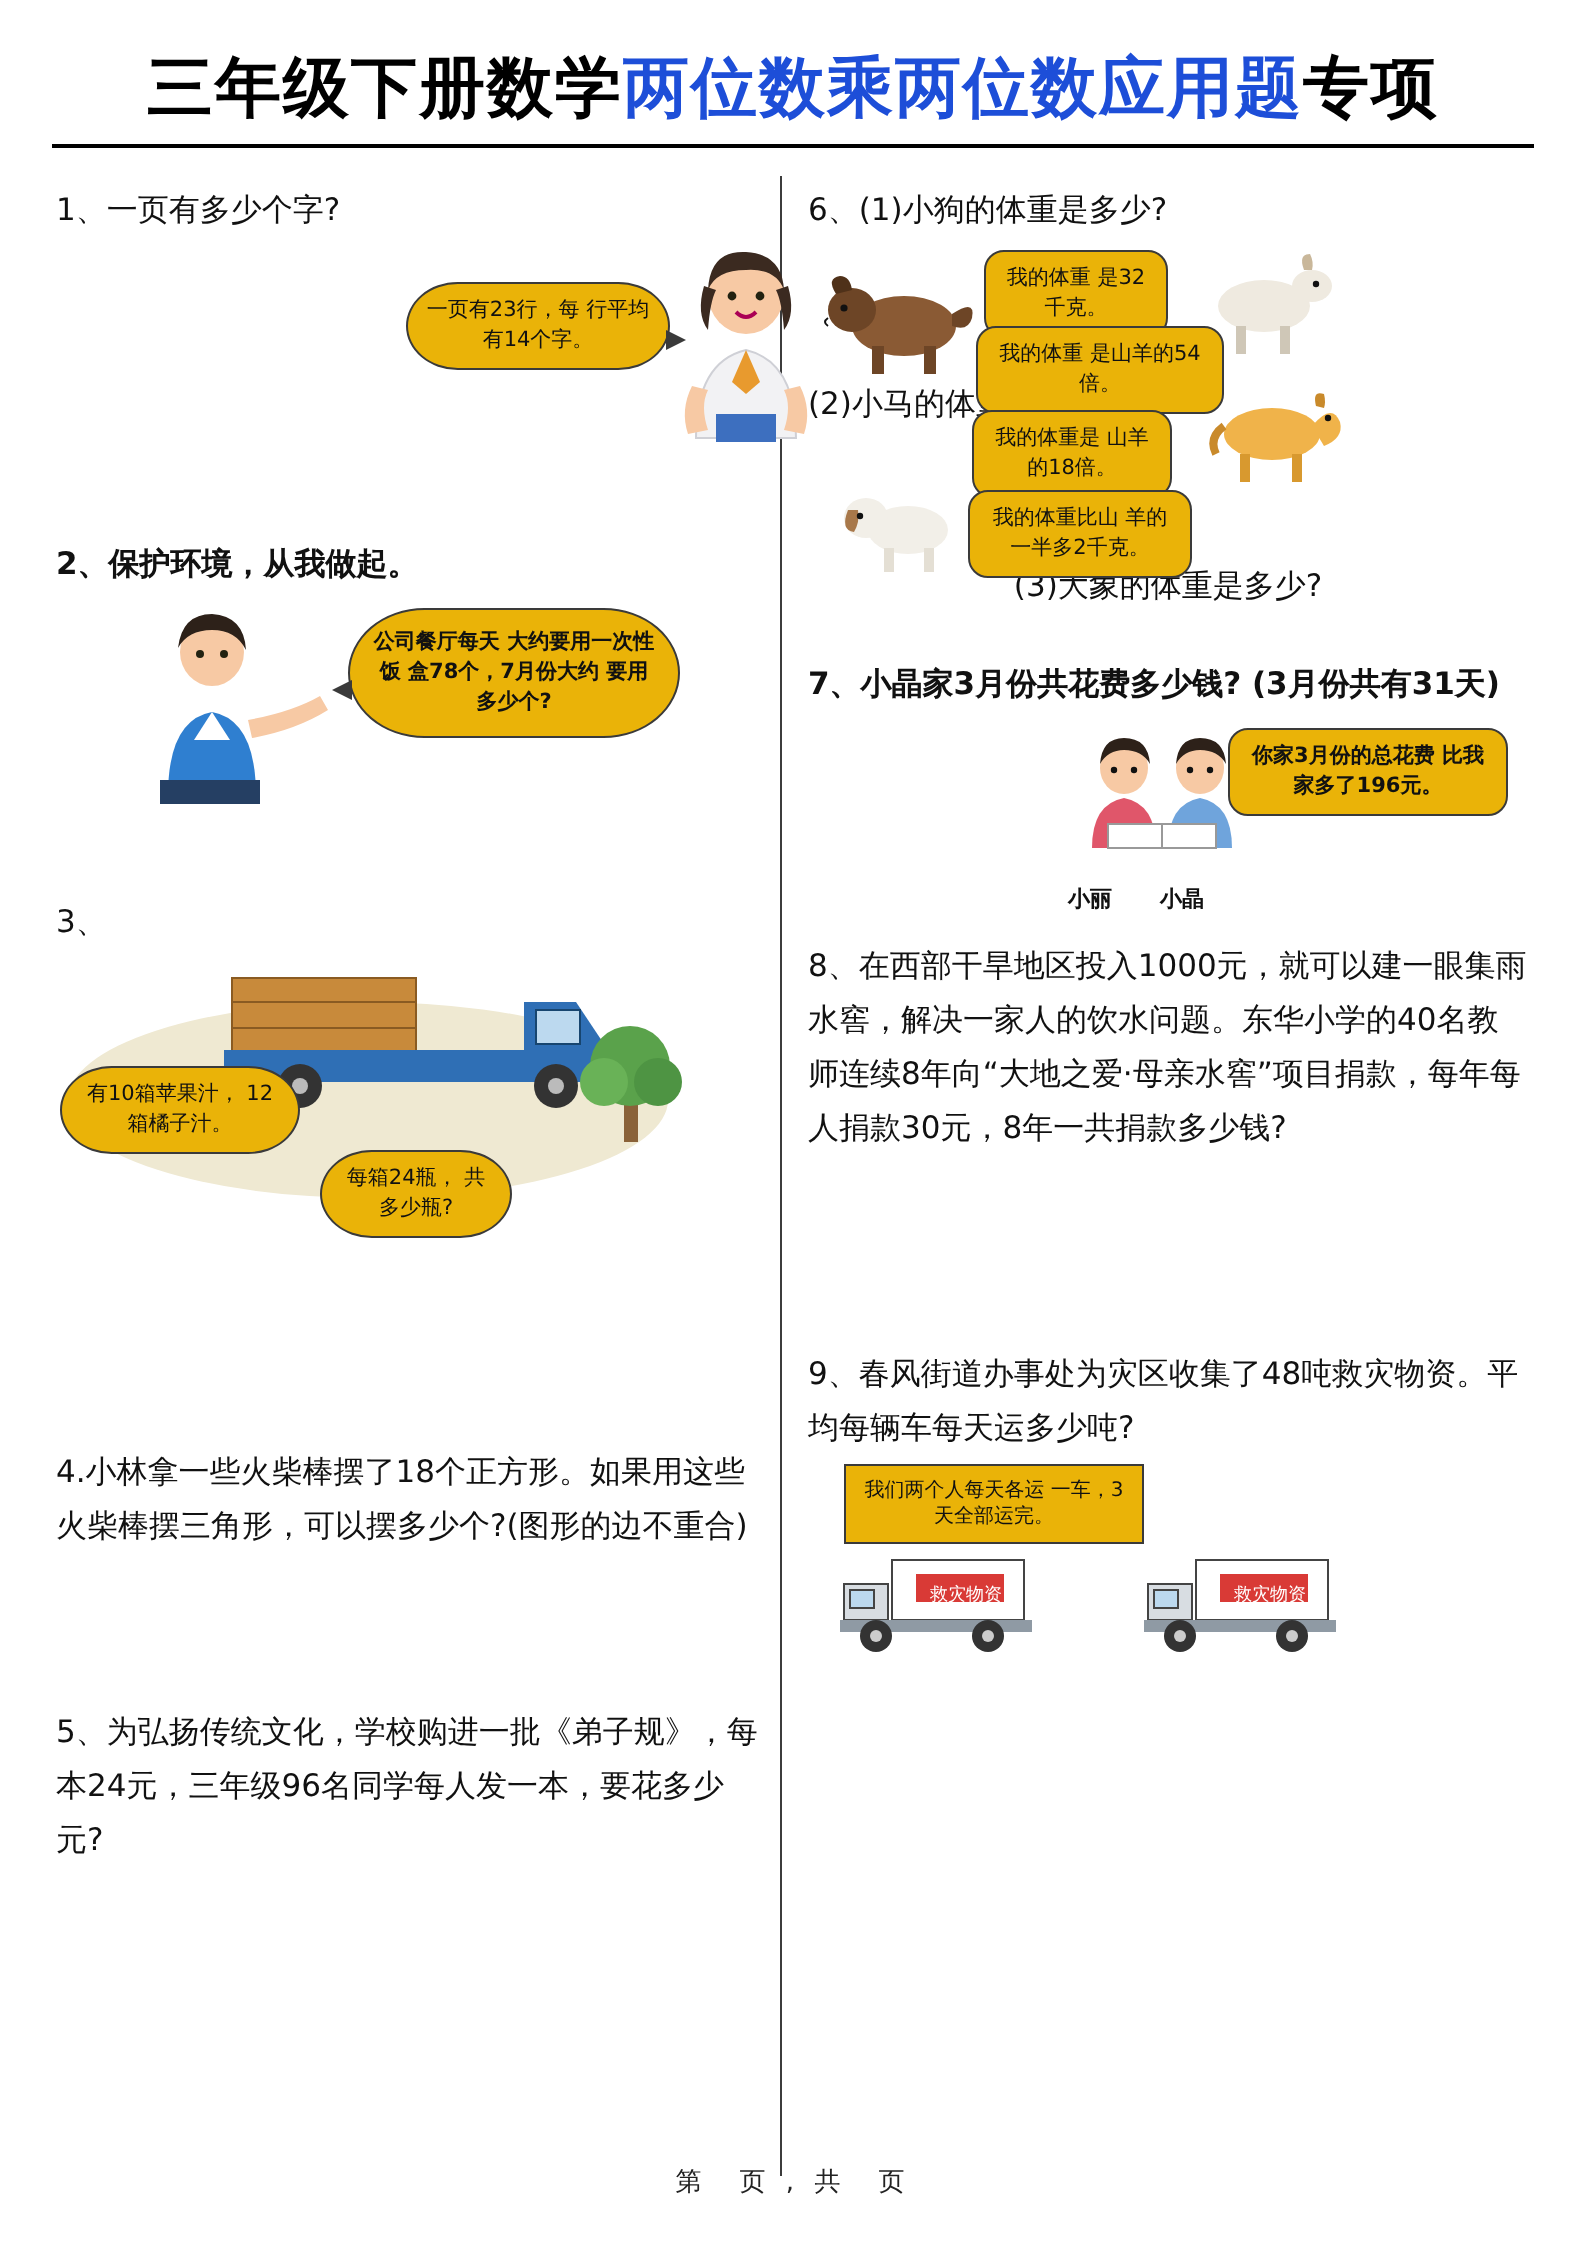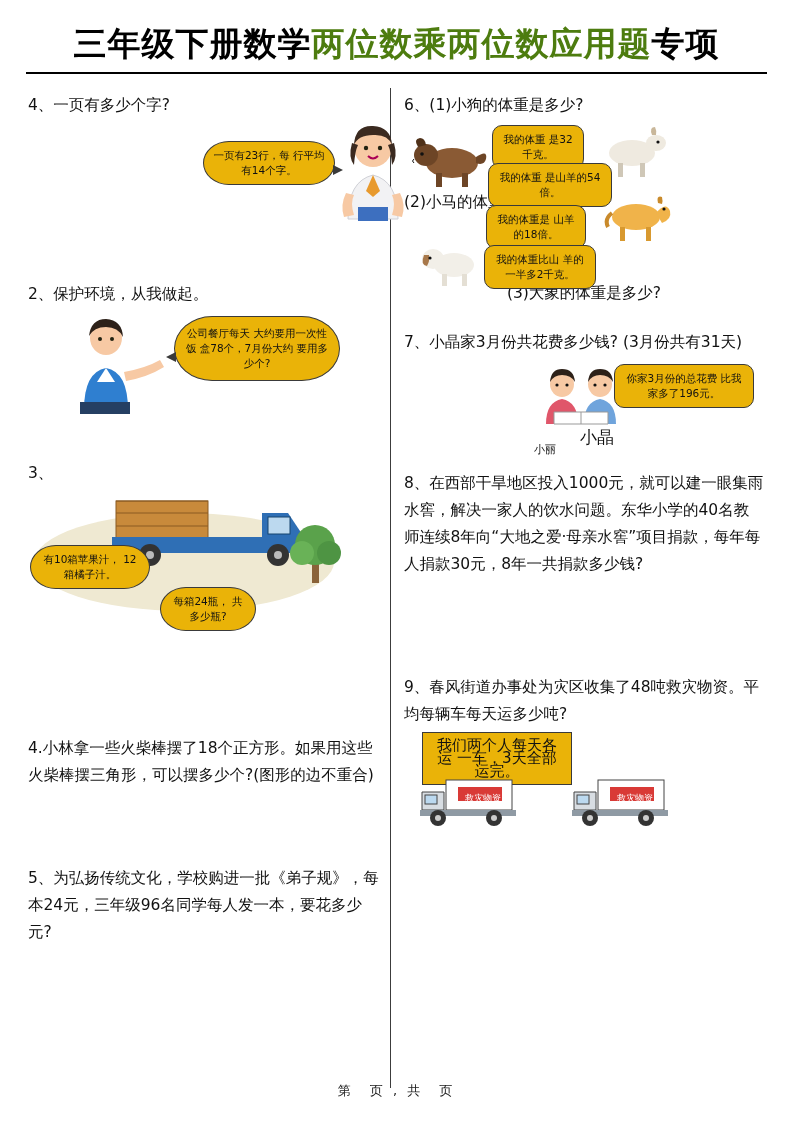--- a/index.html
+++ b/index.html
@@ -28,21 +28,21 @@
   }
   .title {
     font-family: "DejaVu Sans", "Liberation Sans", sans-serif;
     font-size: 33px;
     font-weight: bold;
     letter-spacing: 1px;
     color: #000;
     white-space: nowrap;
   }
   .title .hl {
-    color: #4d7c0f;
+    color: #1d4ed8;
   }
   .title-rule {
     position: absolute;
     top: 72px;
     left: 26px;
     width: 741px;
     height: 2px;
     background: #000;
   }
   
@@ -138,21 +138,21 @@
     <div class="title">
       <span>三年级下册数学</span><span class="hl">两位数乘两位数应用题</span><span>专项</span>
     </div>
   </div>
   <div class="title-rule"></div>
   <div class="divider"></div>
 
   <div class="col col-left">
 
     <div class="q">
-      <div class="q-text">4、一页有多少个字?</div>
+      <div class="q-text">1、一页有多少个字?</div>
       <div class="illus" style="height:110px;">
 
         <div class="bubble cloud tail-right" style="left:175px; top:22px; width:132px;">一页有23行，每
 行平均有14个字。</div>
 
         <svg width="90" height="100" viewBox="0 0 90 100" style="position:absolute; left:300px; top:4px;">
           <ellipse cx="45" cy="24" rx="19" ry="20" fill="#f7c9a4"></ellipse>
           <path d="M26 22 Q27 2 45 3 Q63 4 64 22 Q60 11 45 12 Q30 12 26 22Z" fill="#3b2a20"></path>
           <path d="M24 20 q-4 14 2 22 q1-14 4-20Z" fill="#3b2a20"></path>
           <path d="M66 20 q4 14 -2 22 q-1-14 -4-20Z" fill="#3b2a20"></path>
@@ -161,21 +161,21 @@
           <path d="M40 33 q5 5 10 0" stroke="#a05" stroke-width="2" fill="none"></path>
           <path d="M20 96 q0-38 25-44 q25 6 25 44Z" fill="#f2f2f4" stroke="#cfd0d6"></path>
           <path d="M45 52 l-7 16 l7 6 l7-6Z" fill="#e89a2e"></path>
           <path d="M18 70 q-6 12 -2 24 l10-2 q-4-12 0-20Z" fill="#f7c9a4"></path>
           <path d="M72 70 q6 12 2 24 l-10-2 q4-12 0-20Z" fill="#f7c9a4"></path>
           <rect x="30" y="84" width="30" height="14" fill="#3d6fbf"></rect>
         </svg>
       </div>
     </div>
 
-    <div class="q" style="margin-top:52px;">
+    <div class="q" style="margin-top:40px;font-weight:bold;">
       <div class="q-text">2、保护环境，从我做起。</div>
       <div class="illus" style="height:110px;">
         <div class="bubble cloud tail-left" style="left:146px; top:8px; width:166px; padding:9px 10px;">公司餐厅每天
 大约要用一次性饭
 盒78个，7月份大约
 要用多少个?</div>
         <svg width="110" height="100" viewBox="0 0 110 100" style="position:absolute; left:30px; top:8px;">
           <ellipse cx="48" cy="22" rx="16" ry="17" fill="#f7c9a4"></ellipse>
           <path d="M31 20 Q33 3 48 3 Q64 4 65 21 Q60 11 48 11 Q36 11 31 20Z" fill="#2d2119"></path>
           <circle cx="42" cy="23" r="2" fill="#221"></circle>
@@ -277,53 +277,53 @@
           <path d="M4 14 q-4 10 3 11 q3-5 2-11Z" fill="#a8784a"></path>
           <circle cx="10" cy="17" r="1.6" fill="#111"></circle>
           <rect x="22" y="33" width="5" height="12" fill="#e4dfd4"></rect>
           <rect x="42" y="33" width="5" height="12" fill="#e4dfd4"></rect>
         </svg>
       </div>
       <div class="q-text q-sub" style="margin-top:-100px;">(2)小马的体重是多少?</div>
       <div class="q-text q-sub" style="margin-top:64px;text-align:center;">(3)大象的体重是多少?</div>
     </div>
 
-    <div class="q" style="margin-top:22px;">
+    <div class="q" style="margin-top:22px;font-weight:bold;">
       <div class="q-text">7、小晶家3月份共花费多少钱? (3月份共有31天)</div>
       <div class="illus" style="height:120px;">
         <div class="bubble" style="left:210px; top:8px; width:140px; border-radius:10px;">你家3月份的总花费
 比我家多了196元。</div>
 
         <svg width="90" height="62" viewBox="0 0 90 62" style="position:absolute; left:132px; top:12px;">
           <ellipse cx="26" cy="16" rx="12" ry="13" fill="#f7c9a4"></ellipse>
           <path d="M14 14 q1-13 12-13 q12 0 13 13 q-4-7 -13-7 q-8 0-12 7Z" fill="#2d2119"></path>
           <circle cx="21" cy="17" r="1.6" fill="#111"></circle>
             <circle cx="31" cy="17" r="1.6" fill="#111"></circle>
           <path d="M10 56 q0-22 16-25 q16 3 16 25Z" fill="#e0566a"></path>
           <ellipse cx="64" cy="16" rx="12" ry="13" fill="#f7c9a4"></ellipse>
           <path d="M52 14 q1-13 12-13 q12 0 13 13 q-4-7 -13-7 q-8 0-12 7Z" fill="#2d2119"></path>
           <circle cx="59" cy="17" r="1.6" fill="#111"></circle>
             <circle cx="69" cy="17" r="1.6" fill="#111"></circle>
           <path d="M48 56 q0-22 16-25 q16 3 16 25Z" fill="#6fa4dc"></path>
           <path d="M18 44 h54 v12 h-54Z" fill="#fff" stroke="#999"></path>
           <path d="M45 44 v12" stroke="#999"></path>
         </svg>
         <div style="position:absolute; left:130px; top:80px; font-size:11px; font-family:'DejaVu Sans',sans-serif;">小丽</div>
-        <div style="position:absolute; left:176px; top:68px; font-size:17px; font-family:'DejaVu Sans',sans-serif;">小晶</div>
+        <div style="position:absolute; left:176px; top:80px; font-size:11px; font-family:'DejaVu Sans',sans-serif;">小晶</div>
       </div>
     </div>
 
     <div class="q" style="margin-top:-12px;">
       <div class="q-text">8、在西部干旱地区投入1000元，就可以建一眼集雨水窖，解决一家人的饮水问题。东华小学的40名教师连续8年向“大地之爱·母亲水窖”项目捐款，每年每人捐款30元，8年一共捐款多少钱?</div>
     </div>
 
     <div class="q" style="margin-top:96px;">
       <div class="q-text">9、春风街道办事处为灾区收集了48吨救灾物资。平均每辆车每天运多少吨?</div>
       <div class="illus" style="height:110px;">
-        <div class="bubble" style="left:18px; top:4px; width:150px; border-radius:0; font-size:15px; line-height:13px;">我们两个人每天各运
+        <div class="bubble" style="left:18px; top:4px; width:150px; border-radius:0; font-size:10px; line-height:13px;">我们两个人每天各运
 一车，3天全部运完。</div>
 
         <svg width="112" height="56" viewBox="0 0 112 56" style="position:absolute; left:16px; top:44px;">
           <rect x="26" y="8" width="66" height="30" fill="#ffffff" stroke="#444"></rect>
           <path d="M2 20 h22 v18 h-22Z" fill="#d8dde2" stroke="#444"></path>
           <rect x="5" y="23" width="12" height="9" fill="#bcd9ef" stroke="#444"></rect>
           <rect x="0" y="38" width="96" height="6" fill="#8f9aa4"></rect>
           <circle cx="18" cy="46" r="8" fill="#333"></circle>
             <circle cx="18" cy="46" r="3" fill="#ccc"></circle>
           <circle cx="74" cy="46" r="8" fill="#333"></circle>

